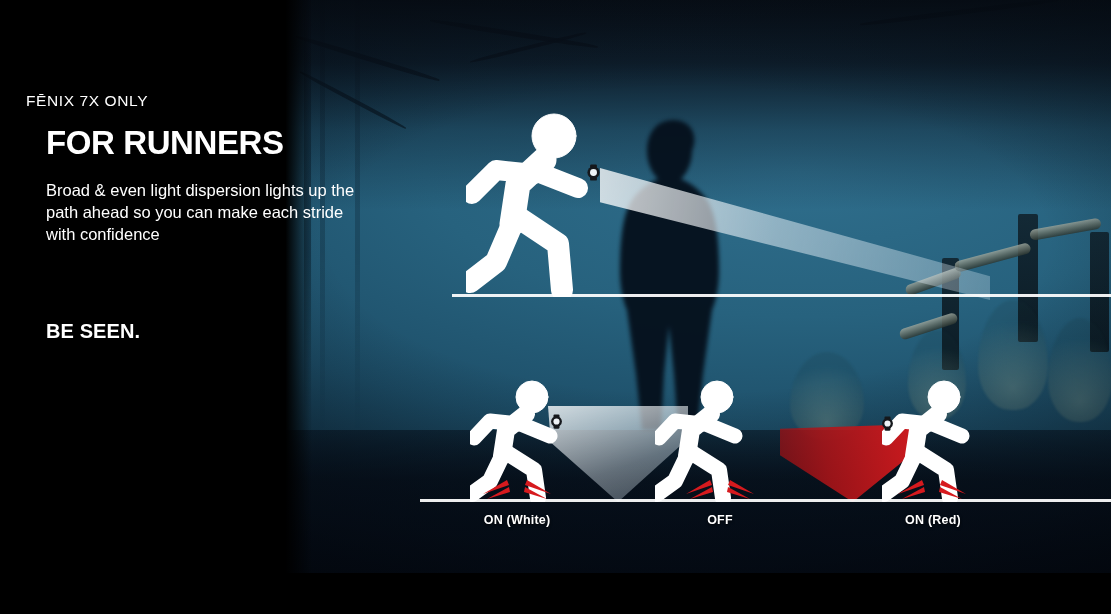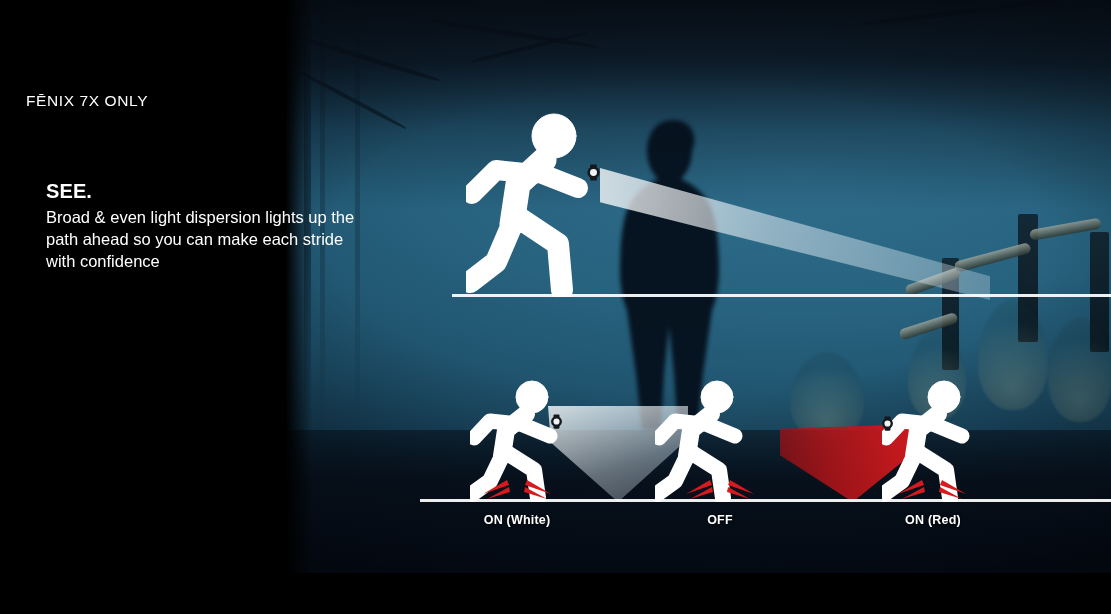--- a/index.html
+++ b/index.html
@@ -256,25 +256,26 @@
 
     <div class="mode-label" style="left:452px;top:513px;width:130px;">ON (White)</div>
     <div class="mode-label" style="left:655px;top:513px;width:130px;">OFF</div>
     <div class="mode-label" style="left:868px;top:513px;width:130px;">ON (Red)</div>
 
     <div class="panel"></div>
     <div class="panel-fade"></div>
 
     <div class="copy">
       <div class="subtitle">FĒNIX 7X ONLY</div>
+      <div class="headline">FOR RUNNERS</div>
 
       <div class="sec" id="sec-see">
-        <p class="sec-title">SEE.</p>
         <p class="sec-body">Broad &amp; even light dispersion lights up the path ahead so you can make each stride with confidence</p>
       </div>
 
       <div class="sec" id="sec-seen">
+        <p class="sec-title">BE SEEN.</p>
       </div>
     </div>
   </div>
 
   <div class="bottombar"></div>
 </div>
 
 </body></html>

